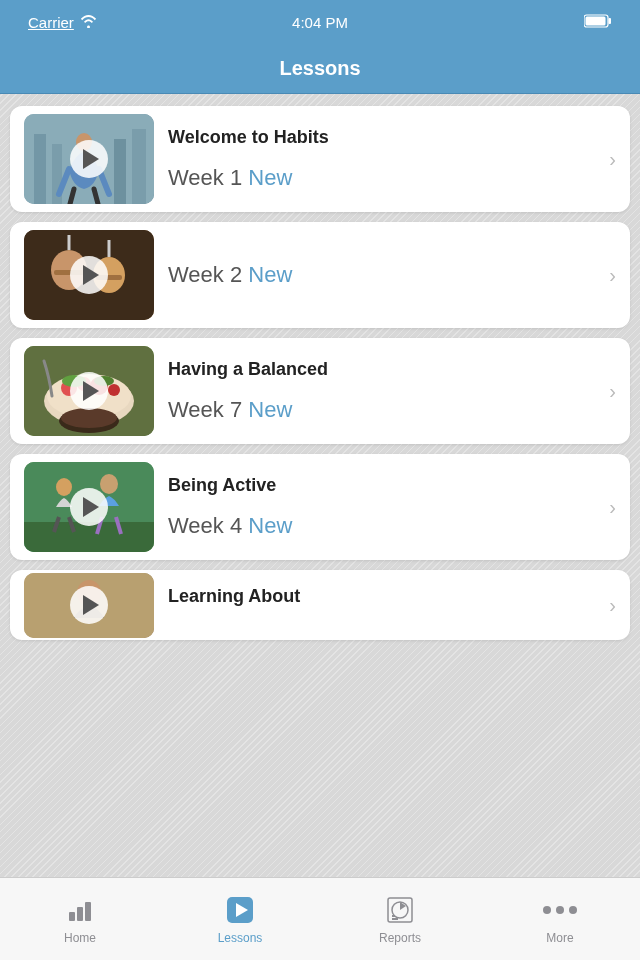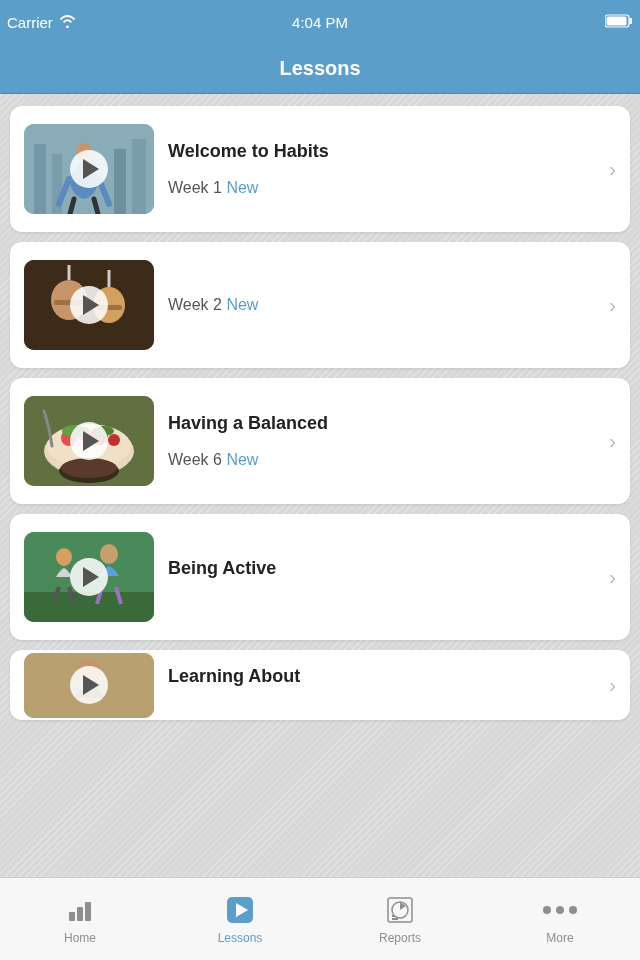--- a/index.html
+++ b/index.html
@@ -13,24 +13,25 @@
       position: relative;
     }
 
     
     .status-bar {
       height: 44px;
       background: #5b9ec9;
       display: flex;
       align-items: center;
       justify-content: space-between;
-      padding: 0 7px;
+      padding: 0 28px;
       color: white;
       font-size: 15px;
       font-weight: 500;
+      text-decoration: underline;
     }
     .status-bar-left { display: flex; align-items: center; gap: 6px; }
     .status-bar-center { position: absolute; left: 50%; transform: translateX(-50%); font-size: 15px; font-weight: 500; color: white; }
 
     
     .nav-header {
       height: 50px;
       background: #5b9ec9;
       display: flex;
       align-items: center;
@@ -60,21 +61,21 @@
       flex-direction: column;
       gap: 10px;
     }
 
     
     .lesson-card {
       background: white;
       border-radius: 12px;
       display: flex;
       align-items: center;
-      padding: 18px 14px;
+      padding: 8px 14px;
       position: relative;
       box-shadow: 0 1px 3px rgba(0,0,0,0.1);
       cursor: pointer;
     }
     .lesson-thumbnail {
       width: 130px;
       height: 90px;
       border-radius: 10px;
       overflow: hidden;
       flex-shrink: 0;
@@ -116,21 +117,21 @@
       padding: 0 14px;
     }
     .lesson-title {
       font-size: 18px;
       font-weight: 700;
       color: #222;
       margin-bottom: 16px;
       line-height: 1.2;
     }
     .lesson-week {
-      font-size: 16px;
+      font-size: 22px;
       color: #555;
     }
     .lesson-week .new-badge {
       color: #5b9ec9;
     }
     .chevron {
       color: #bbb;
       font-size: 20px;
       flex-shrink: 0;
     }
@@ -293,21 +294,21 @@
         <ellipse cx="65" cy="75" rx="30" ry="12" fill="#3a2a1a"></ellipse>
         <ellipse cx="65" cy="72" rx="28" ry="10" fill="#5a3a2a"></ellipse>
 
         <path d="M20 15 Q25 30 28 50" stroke="#888" stroke-width="3" fill="none" stroke-linecap="round"></path>
       </svg>
       <div class="play-btn"></div>
     </div>
     <div class="lesson-info">
       <div class="lesson-title">Having a Balanced</div>
       <div class="lesson-week">
-        <span>Week 6 </span>
+        <span>Week 7 </span>
         <span class="new-badge">New</span>
       </div>
     </div>
     <div class="chevron">›</div>
   </div>
 
   <div class="lesson-card">
     <div class="lesson-thumbnail thumb-4">
       <svg width="130" height="90" viewBox="0 0 130 90" style="position:absolute;top:0;left:0;">
         <rect x="0" y="0" width="130" height="90" fill="#4a8a5a"></rect>
@@ -321,20 +322,24 @@
 
         <ellipse cx="85" cy="22" rx="9" ry="10" fill="#c8a070"></ellipse>
         <path d="M75 44 Q80 36 85 34 Q90 36 95 44" fill="#5ba0e0"></path>
         <line x1="78" y1="55" x2="73" y2="72" stroke="#9a70c0" stroke-width="4"></line>
         <line x1="92" y1="55" x2="97" y2="72" stroke="#9a70c0" stroke-width="4"></line>
       </svg>
       <div class="play-btn"></div>
     </div>
     <div class="lesson-info">
       <div class="lesson-title">Being Active</div>
+      <div class="lesson-week">
+        <span>Week 4 </span>
+        <span class="new-badge">New</span>
+      </div>
     </div>
     <div class="chevron">›</div>
   </div>
 
   <div class="lesson-card partial">
     <div class="lesson-thumbnail thumb-5" style="height:65px;">
       <svg width="130" height="65" viewBox="0 0 130 65" style="position:absolute;top:0;left:0;">
         <rect x="0" y="0" width="130" height="65" fill="#b8a070"></rect>
         <ellipse cx="65" cy="20" rx="12" ry="13" fill="#c8956a"></ellipse>
         <path d="M50 45 Q55 35 65 33 Q75 35 80 45" fill="#8a7a60"></path>

